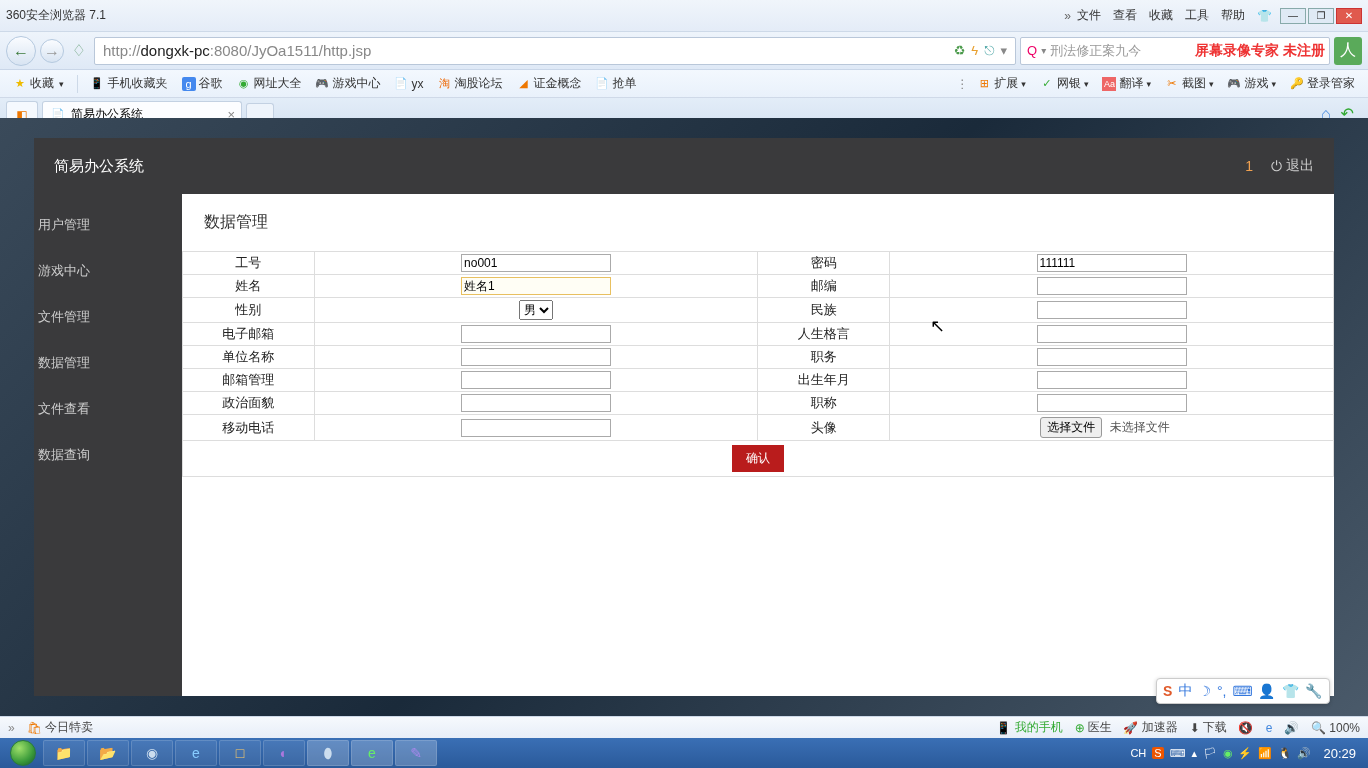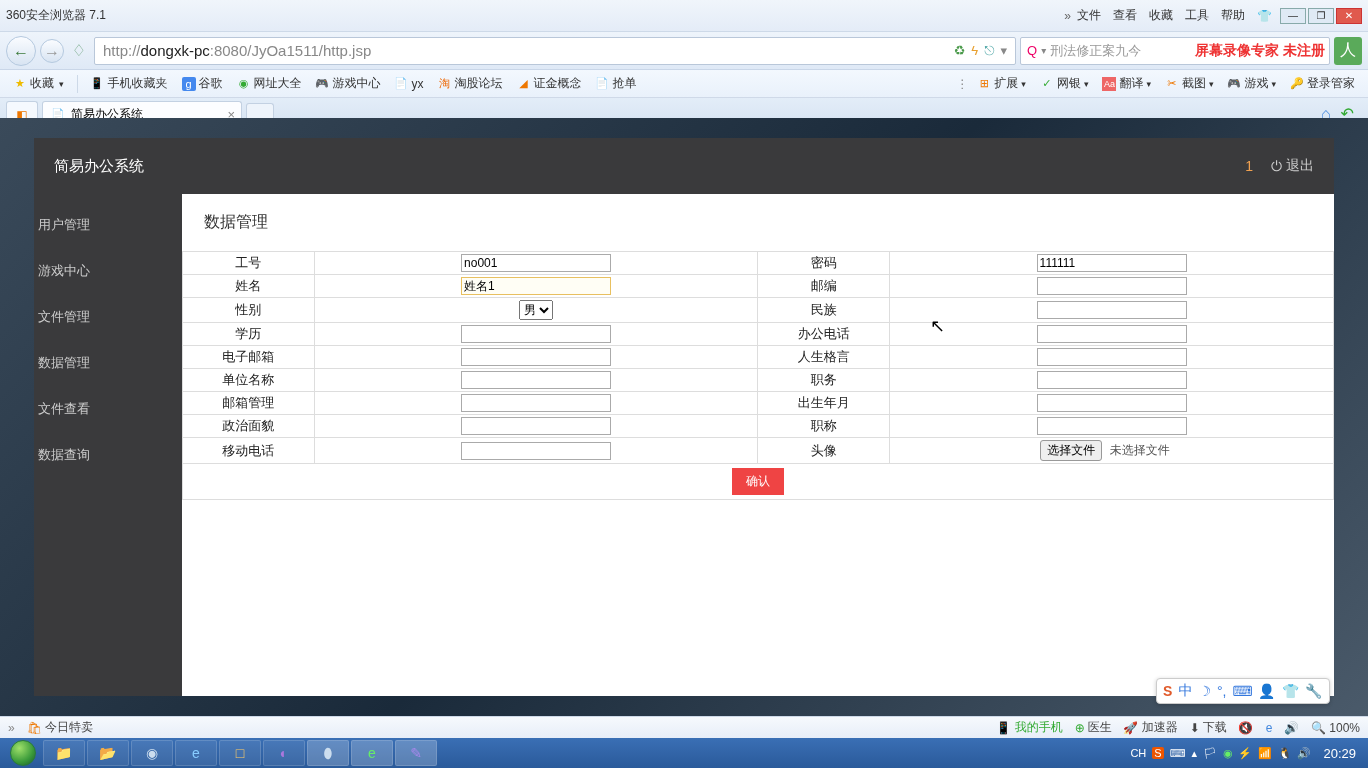--- a/index.html
+++ b/index.html
@@ -57,21 +57,21 @@
 .form-table { width: 100%; border-collapse: collapse; font-size: 13px; }
 .form-table td { border: 1px solid #ddd; padding: 2px 6px; height: 22px; }
 .form-table .lbl { width: 130px; text-align: center; background: #fff; color: #222; }
 .form-table .val { width: 438px; text-align: center; }
 .form-table input[type=text] { width: 150px; height: 18px; border: 1px solid #aaa; font-size: 12px; padding: 0 2px; background:#fff;}
 .form-table input.focused{border:1px solid #e8c060;background:#fffef5;}
 .form-table select { height: 20px; font-size: 12px; }
 .file-btn { font-size: 12px; padding: 1px 6px; background:#efefef;border:1px solid #999;border-radius:3px;}
 .file-txt { font-size: 12px; color: #555; margin-left: 4px; }
 .submit-row td { text-align: center; padding: 4px; }
-.submit-btn { background: #ef4444; color: #fff; border: none; padding: 5px 14px; font-size: 12px; cursor: pointer; }
+.submit-btn { background: #b91c1c; color: #fff; border: none; padding: 5px 14px; font-size: 12px; cursor: pointer; }
 
 
 .status-bar { position: absolute; bottom: 30px; left: 0; right: 0; height: 22px; background: linear-gradient(#f6f9fd,#e7eef8); border-top: 1px solid #cdd9e8; display: flex; align-items: center; padding: 0 8px; font-size: 12px; color: #444; gap: 12px; }
 .status-bar .sp { flex: 1; }
 .status-item{display:flex;align-items:center;gap:3px;}
 
 .taskbar { position: absolute; bottom: 0; left: 0; right: 0; height: 30px; background: linear-gradient(#3a6fb5,#2a5a9a); display: flex; align-items: center; padding: 0 4px; }
 .start-btn { width: 38px; height: 28px; display:flex;align-items:center;justify-content:center;}
 .start-orb{width:26px;height:26px;border-radius:50%;background:radial-gradient(circle at 35% 30%, #9fe06a, #3a9a3a 60%, #1a5a2a);border:1px solid #2a7a3a;}
 .task-item { width: 42px; height: 26px; margin: 0 1px; background: rgba(255,255,255,0.08); border:1px solid rgba(255,255,255,0.15); border-radius:2px; display:flex;align-items:center;justify-content:center;color:#cde;font-size:14px;}
@@ -253,26 +253,20 @@
             <td class="lbl">邮编</td>
             <td class="val"><input type="text" style=""></td>
           </tr>
           <tr>
             <td class="lbl">性别</td>
             <td class="val"><select><option>男</option></select></td>
             <td class="lbl">民族</td>
             <td class="val"><input type="text" style=""></td>
           </tr>
           <tr>
-            <td class="lbl">学历</td>
-            <td class="val"><input type="text" style=""></td>
-            <td class="lbl">办公电话</td>
-            <td class="val"><input type="text" style=""></td>
-          </tr>
-          <tr>
             <td class="lbl">电子邮箱</td>
             <td class="val"><input type="text" style=""></td>
             <td class="lbl">人生格言</td>
             <td class="val"><input type="text" style=""></td>
           </tr>
           <tr>
             <td class="lbl">单位名称</td>
             <td class="val"><input type="text" style=""></td>
             <td class="lbl">职务</td>
             <td class="val"><input type="text" style=""></td>

